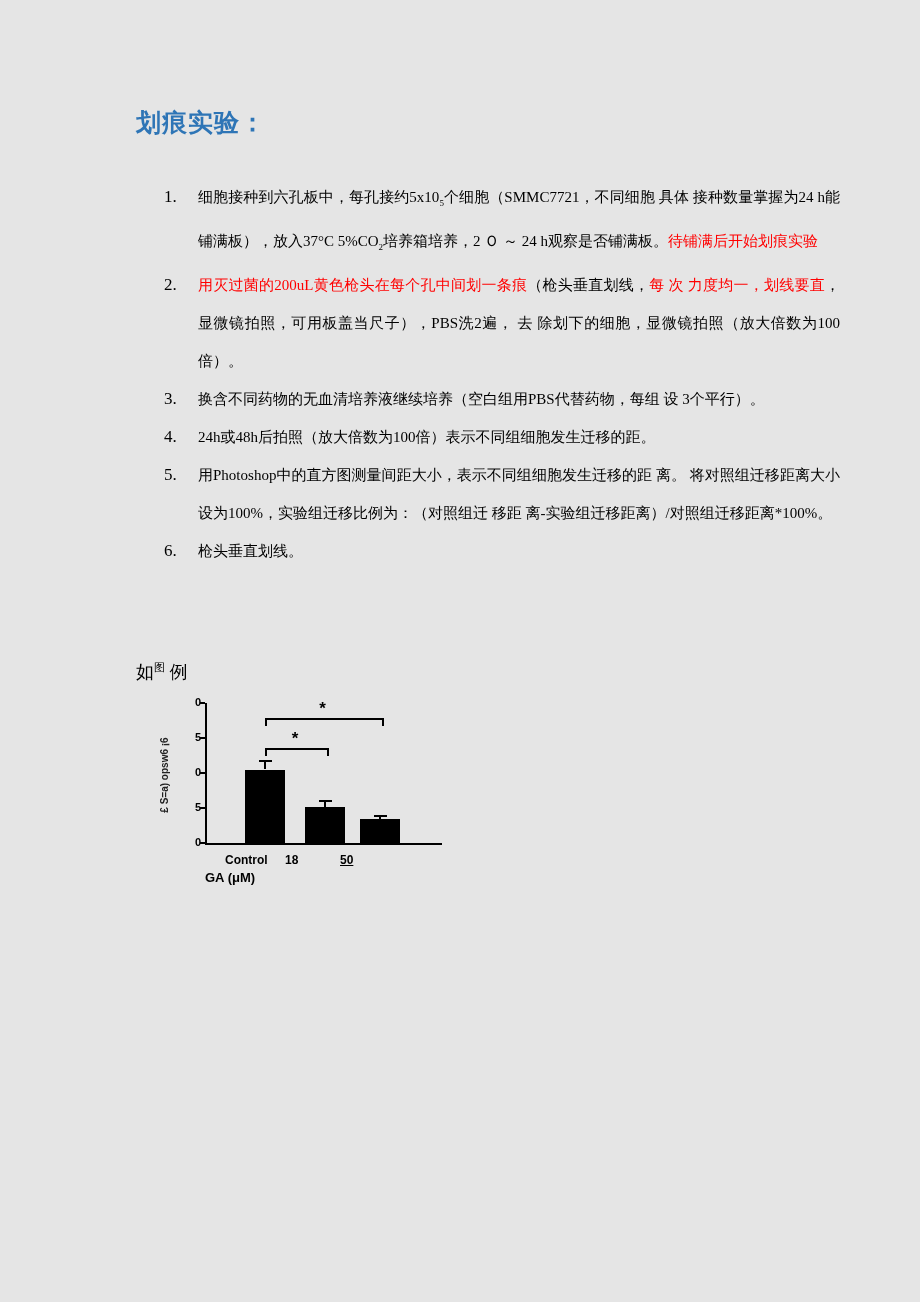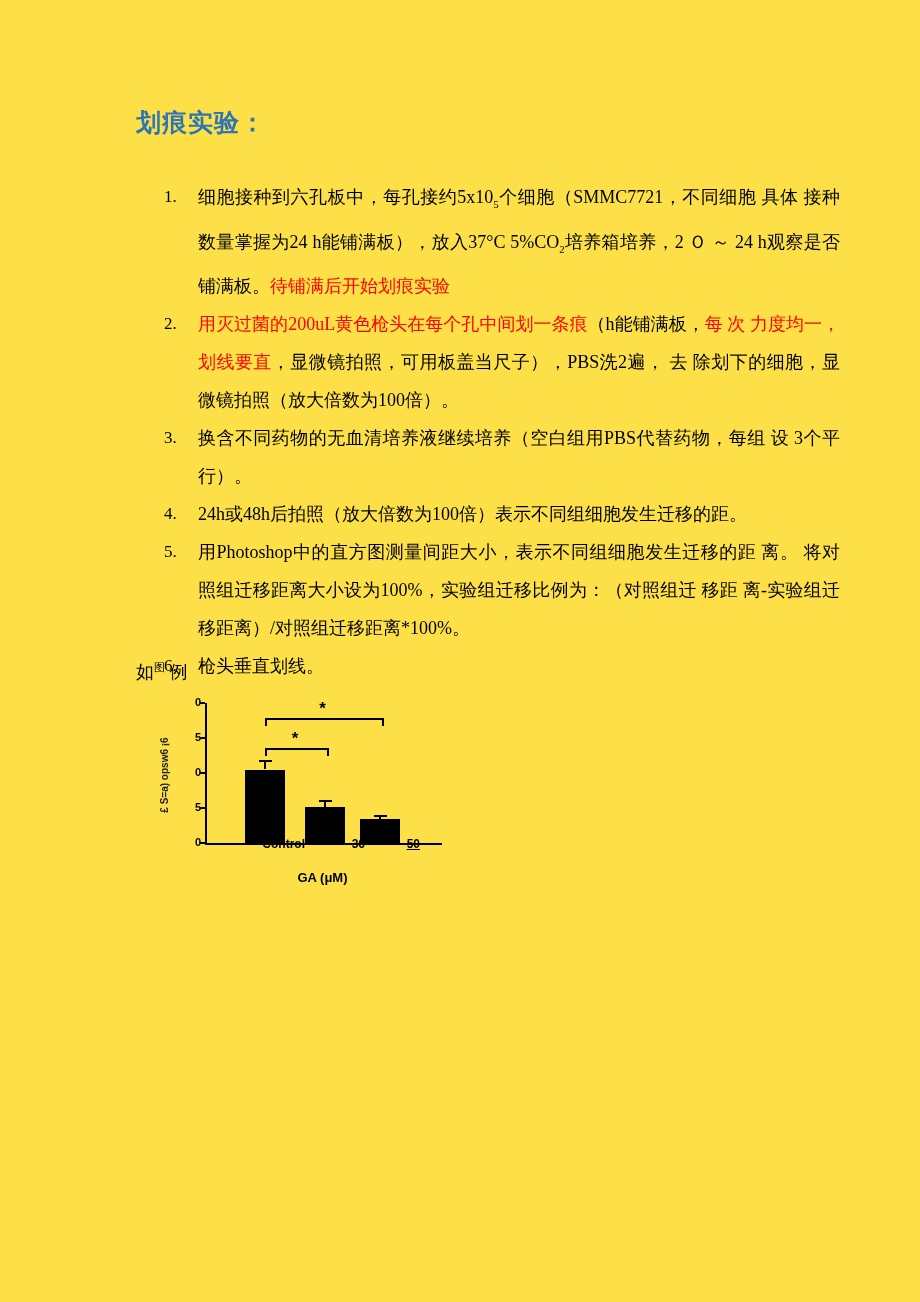--- a/index.html
+++ b/index.html
@@ -1,64 +1,64 @@
 <!DOCTYPE html>
 <html style="--red: #FF0000; --title-blue: #2E75B6;"><head>
 <meta charset="utf-8">
 <style>
   html,body{margin:0;padding:0;background:#ffffff;}
-  .page{position:relative;width:920px;height:1302px;background:#fde047;overflow:hidden;
+  .page{position:relative;width:920px;height:1302px;background:#e5e5e5;overflow:hidden;
         font-family:"Liberation Serif", serif;color:#000;}
   .title{position:absolute;left:136px;top:106px;margin:0;font-size:25px;font-weight:bold;
          color:var(--title-blue,#2E75B6);letter-spacing:1px;}
   .steps{position:absolute;left:164px;top:178px;width:676px;margin:0;padding:0;list-style:none;}
   .steps li{display:flex;margin:0;}
   .steps .num{width:34px;flex:0 0 34px;font-size:17px;line-height:38px;}
-  .steps .txt{flex:1;font-size:18px;line-height:38px;text-align:justify;}
+  .steps .txt{flex:1;font-size:15px;line-height:38px;text-align:justify;}
   .red{color:var(--red,#FF0000);}
   sub{font-size:0.6em;}
   .caption{position:absolute;left:136px;top:660px;font-size:18px;}
   .caption sup{font-size:11px;}
   
   .chart{position:absolute;left:148px;top:692px;width:360px;height:215px;}
   .ylabel{position:absolute;left:-62px;top:76px;width:160px;height:14px;
           transform:rotate(-90deg);transform-origin:center;text-align:center;
           font:bold 10px "Liberation Sans",sans-serif;color:#222;}
   .plot{position:absolute;left:57px;top:11px;width:235px;height:140px;
         border-left:2px solid #000;border-bottom:2px solid #000;}
   .ytick-label{position:absolute;left:-24px;width:18px;text-align:right;
                font:bold 11px "Liberation Sans",sans-serif;}
   .ytick-mark{position:absolute;left:-7px;width:5px;height:2px;background:#000;}
   .bar{position:absolute;bottom:0;width:40px;background:#000;}
   .err-cap{position:absolute;width:13px;height:2px;background:#000;}
   .err-stem{position:absolute;width:2px;background:#000;}
-  .xtick-label{position:absolute;top:134px;width:80px;text-align:right;
+  .xtick-label{position:absolute;top:150px;width:80px;text-align:left;
                font:bold 12px "Liberation Sans",sans-serif;}
-  .x-axis-title{position:absolute;left:57px;top:178px;width:235px;text-align:center;
+  .x-axis-title{position:absolute;left:57px;top:178px;width:235px;text-align:left;
                 font:bold 13px "Liberation Sans",sans-serif;}
   .bracket{position:absolute;height:6px;border-top:2px solid #000;
            border-left:2px solid #000;border-right:2px solid #000;}
   .sig-star{position:absolute;width:14px;text-align:center;
             font:bold 17px "Liberation Sans",sans-serif;}
 </style>
 </head>
 <body>
 
 <div class="page">
 
   <h1 class="title">划痕实验：</h1>
 
   <ol class="steps">
     <li>
       <span class="num">1.</span>
       <span class="txt"><span>细胞接种到六孔板中，每孔接约5x10</span><sub>5</sub><span>个细胞（SMMC7721，不同细胞 具体 接种数量掌握为24 h能铺满板），放入37°C 5%CO</span><sub>2</sub><span>培养箱培养，2 Ｏ ～ 24 h观察是否铺满板。</span><span class="red">待铺满后开始划痕实验</span></span>
     </li>
     <li>
       <span class="num">2.</span>
-      <span class="txt"><span class="red">用灭过菌的200uL黄色枪头在每个孔中间划一条痕</span><span>（h能铺满板，</span><span class="red">每 次 力度均一，划线要直</span><span>，显微镜拍照，可用板盖当尺子），PBS洗2遍， 去 除划下的细胞，显微镜拍照（放大倍数为100倍）。</span></span>
+      <span class="txt"><span class="red">用灭过菌的200uL黄色枪头在每个孔中间划一条痕</span><span>（枪头垂直划线，</span><span class="red">每 次 力度均一，划线要直</span><span>，显微镜拍照，可用板盖当尺子），PBS洗2遍， 去 除划下的细胞，显微镜拍照（放大倍数为100倍）。</span></span>
     </li>
     <li>
       <span class="num">3.</span>
       <span class="txt"><span>换含不同药物的无血清培养液继续培养（空白组用PBS代替药物，每组 设 3个平行）。</span></span>
     </li>
     <li>
       <span class="num">4.</span>
       <span class="txt"><span>24h或48h后拍照（放大倍数为100倍）表示不同组细胞发生迁移的距。</span></span>
     </li>
     <li>
@@ -86,21 +86,21 @@
         <div class="ytick-mark" style="top: 104px;"></div>
         <div class="ytick-label" style="top: 133px;">0</div>
         <div class="ytick-mark" style="top: 139px;"></div>
         <div class="bar" style="left: 38px; height: 73.5px; background: rgb(0, 0, 0);"></div>
         <div class="err-cap" style="left: 51.5px; top: 57.4px;"></div>
         <div class="err-stem" style="left: 57px; top: 57.4px; height: 9.1px;"></div>
         <div class="xtick-label" style="left: 18px;">Control</div>
         <div class="bar" style="left: 98px; height: 36.4px; background: rgb(0, 0, 0);"></div>
         <div class="err-cap" style="left: 111.5px; top: 97.3px;"></div>
         <div class="err-stem" style="left: 117px; top: 97.3px; height: 6.3px;"></div>
-        <div class="xtick-label" style="left: 78px;">36</div>
+        <div class="xtick-label" style="left: 78px;">18</div>
         <div class="bar" style="left: 153px; height: 24.5px; background: rgb(0, 0, 0);"></div>
         <div class="err-cap" style="left: 166.5px; top: 112px;"></div>
         <div class="err-stem" style="left: 172px; top: 112px; height: 3.5px;"></div>
         <div class="xtick-label" style="left: 133px; text-decoration: underline;">50</div>
         <div class="bracket" style="left: 58px; width: 60px; top: 45px;"></div>
         <div class="sig-star" style="left: 81px; top: 26px;">*</div>
         <div class="bracket" style="left: 58px; width: 115px; top: 15px;"></div>
         <div class="sig-star" style="left: 108.5px; top: -4px;">*</div>
       </div>
     <div class="x-axis-title">GA (μM)</div>

